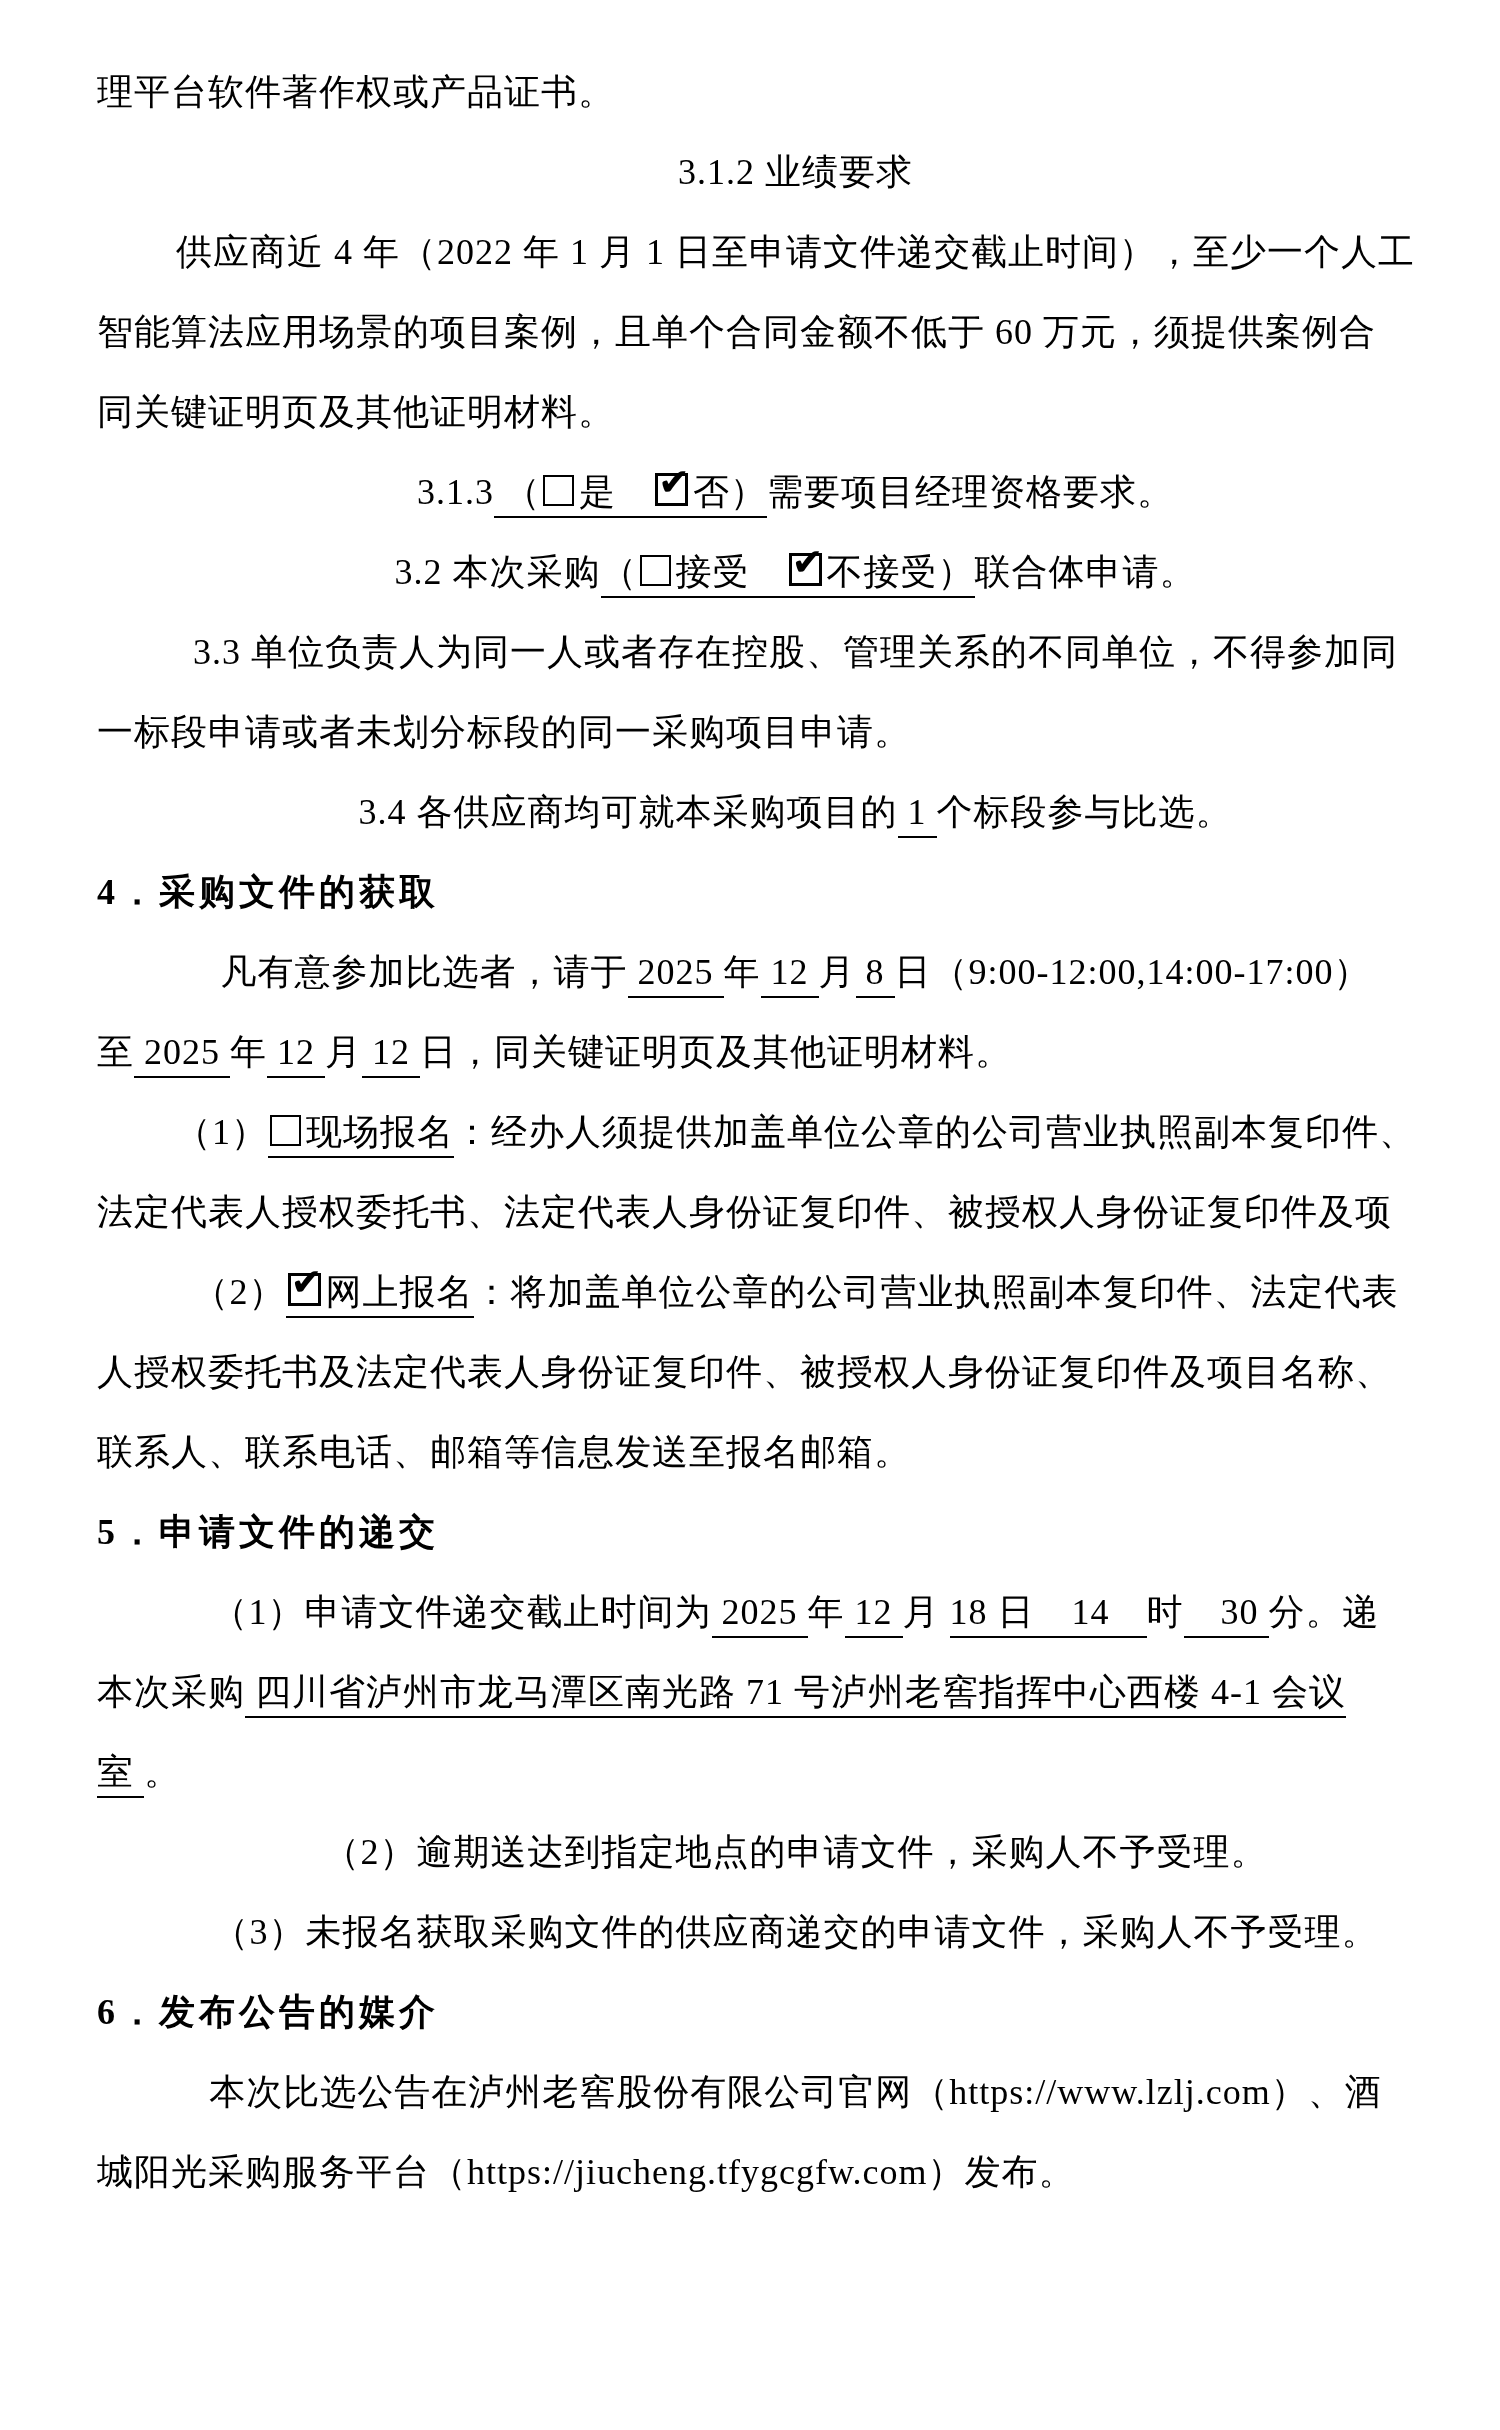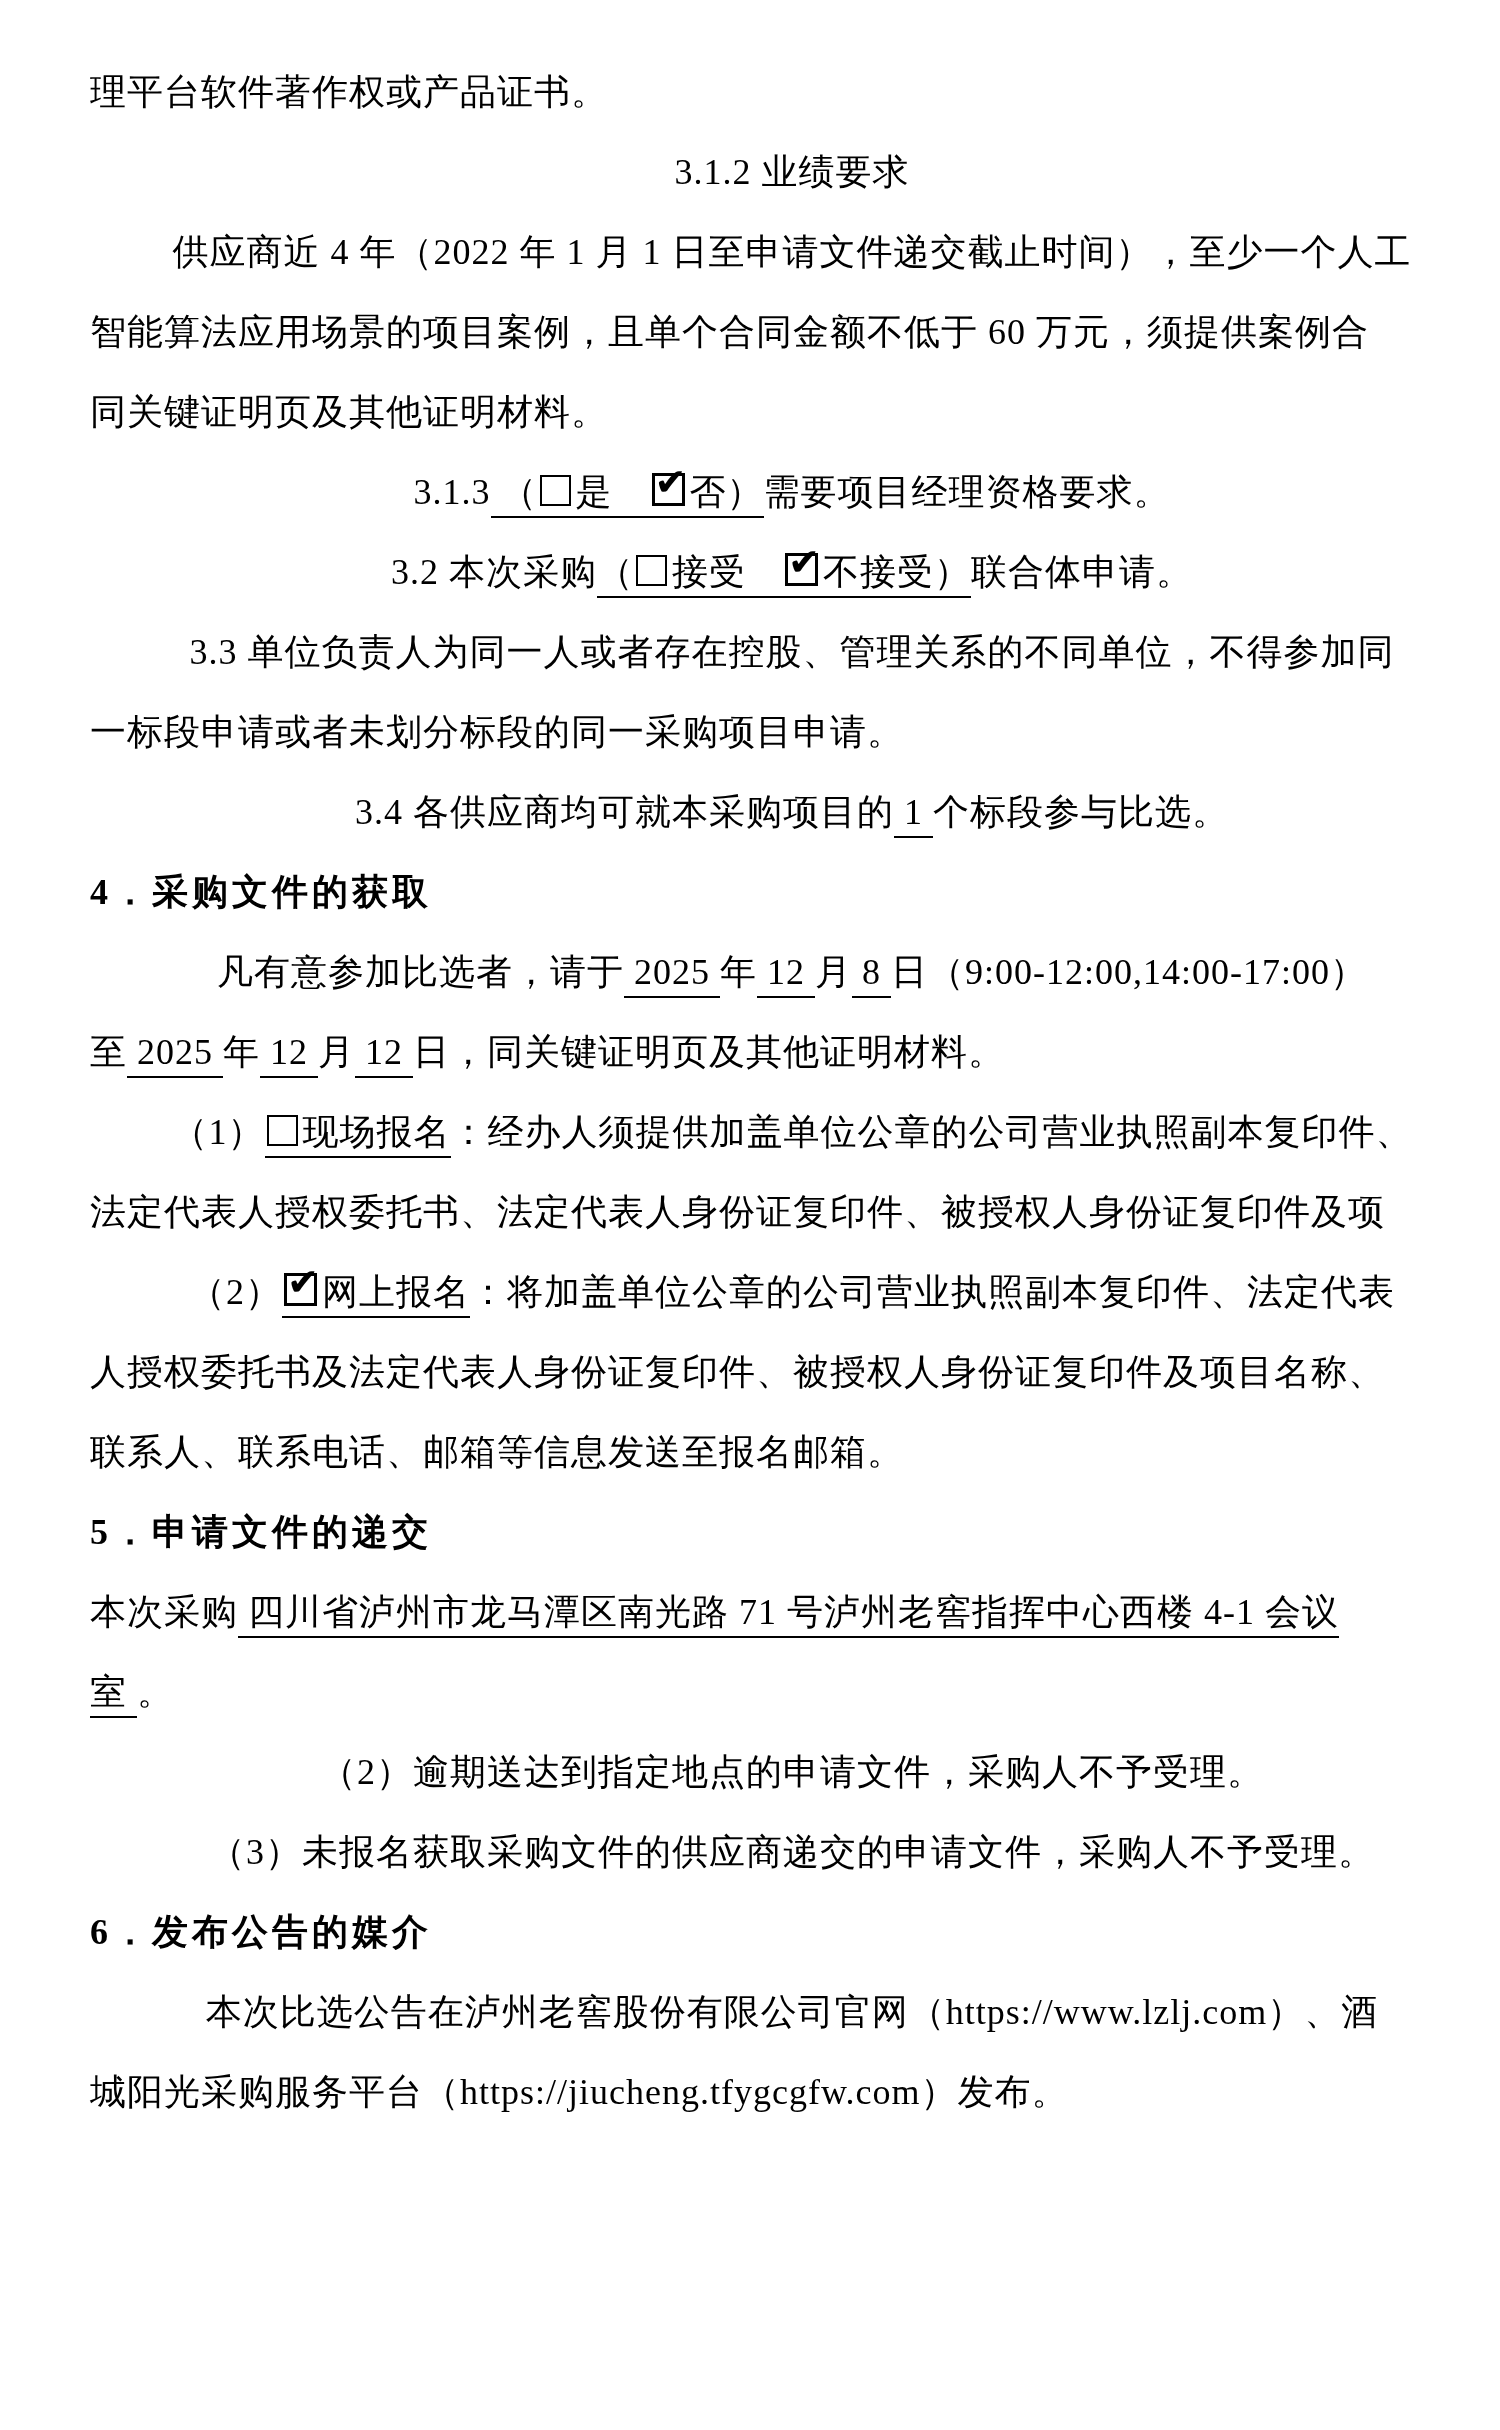--- a/index.html
+++ b/index.html
@@ -19,20 +19,21 @@
     position: absolute;
     left: 90px; top: 52px;
     width: 1330px;
   }
   .line {
     font-size: 36px;
     line-height: 80px;
     height: 80px;
     letter-spacing: 1px;
     white-space: pre;
+    margin-left: 7px;
   }
   .line.indent { padding-left: 74px; text-align: center; }
   .line.heading {
     font-size: 36px;
     font-weight: bold;
     letter-spacing: 4px;
   }
   .u {
     border-bottom: 2px solid #000;
     padding-bottom: 4px;
@@ -73,20 +74,21 @@
       <div class="line indent"><span>3.4 各供应商均可就本采购项目的</span><span class="u"> 1 </span><span>个标段参与比选。</span></div>
       <div class="line heading"><span>4．采购文件的获取</span></div>
       <div class="line indent"><span>凡有意参加比选者，请于</span><span class="u"> 2025 </span><span>年</span><span class="u"> 12 </span><span>月</span><span class="u"> 8 </span><span>日（9:00-12:00,14:00-17:00）</span></div>
       <div class="line"><span>至</span><span class="u"> 2025 </span><span>年</span><span class="u"> 12 </span><span>月</span><span class="u"> 12 </span><span>日，同关键证明页及其他证明材料。</span></div>
       <div class="line indent"><span>（1）</span><span class="u"><span class="cb"></span></span><span class="u">现场报名</span><span>：</span><span>经办人须提供加盖单位公章的公司营业执照副本复印件、</span></div>
       <div class="line"><span>法定代表人授权委托书、法定代表人身份证复印件、被授权人身份证复印件及项</span></div>
       <div class="line indent"><span>（2）</span><span class="u"><span class="cb checked"><span class="mark">✔</span></span></span><span class="u">网上报名</span><span>：</span><span>将加盖单位公章的公司营业执照副本复印件、法定代表</span></div>
       <div class="line"><span>人授权委托书及法定代表人身份证复印件、被授权人身份证复印件及项目名称、</span></div>
       <div class="line"><span>联系人、联系电话、邮箱等信息发送至报名邮箱。</span></div>
       <div class="line heading"><span>5．申请文件的递交</span></div>
+      <div class="line indent"><span>（1）申请文件递交截止时间为</span><span class="u"> 2025 </span><span>年</span><span class="u"> 12 </span><span>月 </span><span class="u">18 日</span><span class="u">　14　</span><span>时</span><span class="u">　30 </span><span>分。递</span></div>
       <div class="line"><span>本次采购</span><span class="u"> 四川省泸州市龙马潭区南光路 71 号泸州老窖指挥中心西楼 4-1 会议</span></div>
       <div class="line"><span class="u">室 </span><span>。</span></div>
       <div class="line indent"><span>（2）逾期送达到指定地点的申请文件，采购人不予受理。</span></div>
       <div class="line indent"><span>（3）未报名获取采购文件的供应商递交的申请文件，采购人不予受理。</span></div>
       <div class="line heading"><span>6．发布公告的媒介</span></div>
       <div class="line indent"><span>本次比选公告在泸州老窖股份有限公司官网（https://www.lzlj.com）、酒</span></div>
       <div class="line"><span>城阳光采购服务平台（https://jiucheng.tfygcgfw.com）发布。</span></div>
     </div>
 </div>
 

